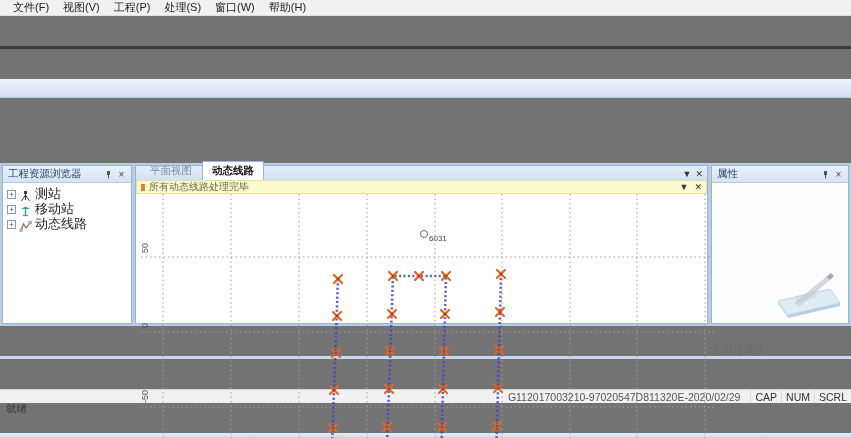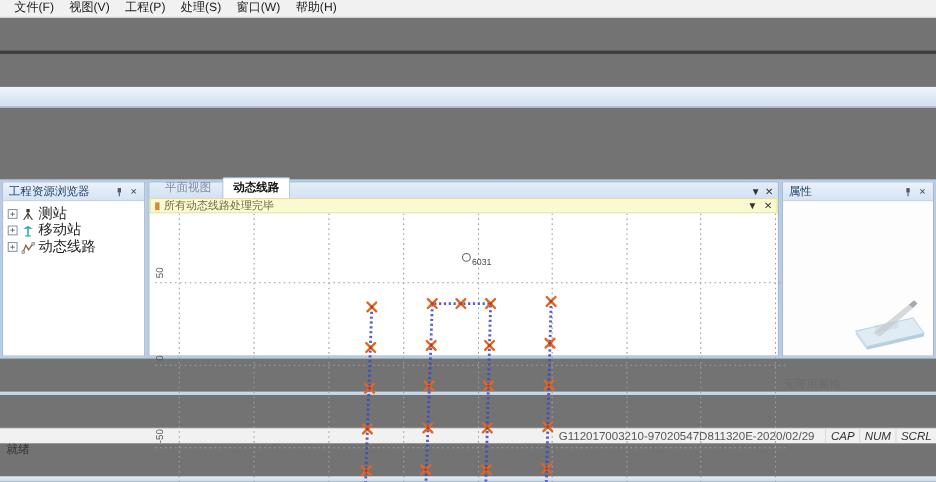--- a/index.html
+++ b/index.html
@@ -50,21 +50,21 @@
   .right-body { flex:1; background:#fdfdfd; position:relative; }
   .empty-msg { position:absolute; left:0; right:0; top:160px; font-size:10.5px; color:#6b6b6b; }
   .watermark { position:absolute; right:4px; bottom:4px; width:76px; height:56px; opacity:.9; }
 
   
   .pre-status { height:3px; background:#c9daee; }
   .statusbar { height:14px; background:#f1f1f1; border-top:1px solid #d6d6d6; display:flex; align-items:center; font-size:10.5px; }
   .status-left { color:#333; padding-left:6px; flex:1;margin-top:24px; }
   .status-id { color:#555; padding-right:10px; }
   .status-keys { display:flex; height:100%; }
-  .status-key { color:#333; padding:0 4px; border-left:1px solid #dadada; display:flex; align-items:center;font-style:italic; }
+  .status-key { color:#333; padding:0 4px; border-left:1px solid #dadada; display:flex; align-items:center; }
   .post-status { height:5px; background:linear-gradient(#e7eef7,#c6d7ea); }
 </style>
 </head>
 <body>
 
 <div class="window">
 
   <div class="menubar">
     <span class="menu-item">文件(F)</span>
     <span class="menu-item">视图(V)</span>

